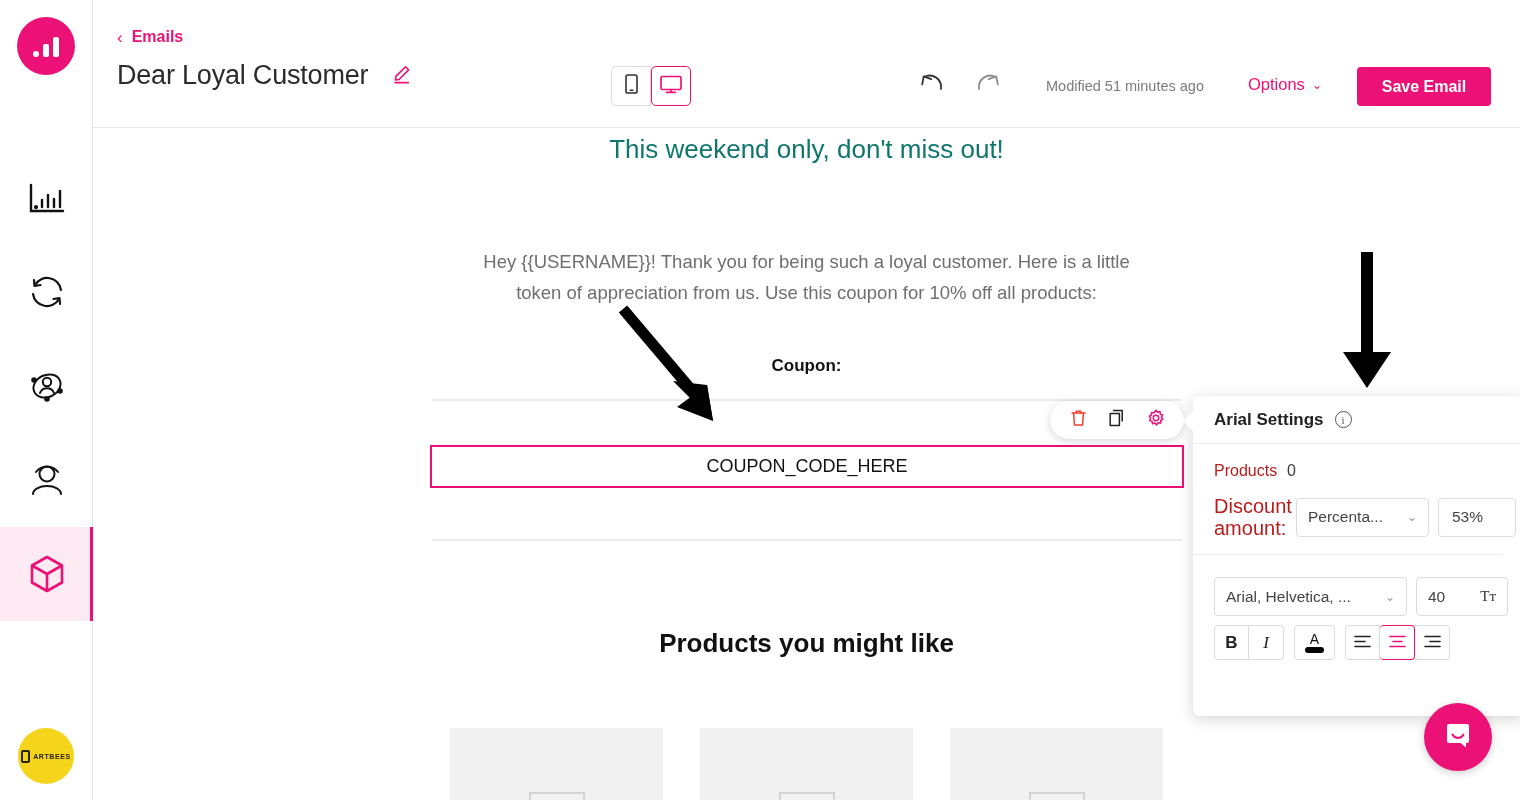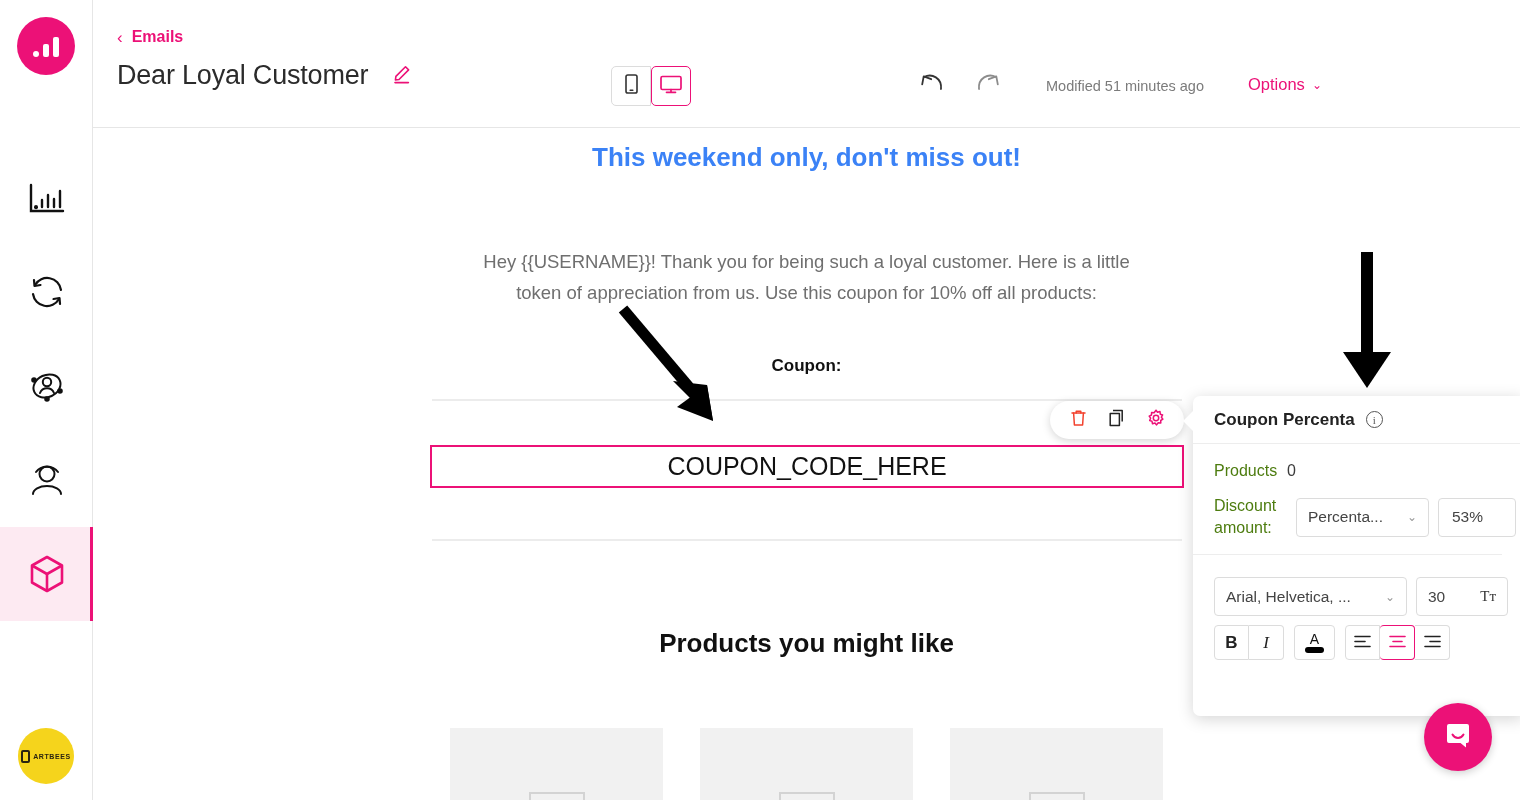--- a/index.html
+++ b/index.html
@@ -120,23 +120,23 @@
   
   .canvas {
     position: absolute; left: 93px; top: 128px;
     width: 1427px; height: 672px;
     background: #ffffff;
     overflow: hidden;
   }
   .email-body { position: relative; width: 100%; height: 100%; }
 
   .em-headline {
-    position: absolute; left: 0; right: 0; top: 14px;
+    position: absolute; left: 0; right: 0; top: 6px;
     text-align: center;
-    font-size: 26px; color: #3b82f6; font-weight: bold;
+    font-size: 26px; color: #0f766e; font-weight: normal;
   }
   .em-paragraph {
     position: absolute; left: 50%; transform: translateX(-50%); top: 118px;
     width: 680px; text-align: center;
     font-size: 18.5px; line-height: 31px; color: #6f6f6f;
   }
   .em-coupon-label {
     position: absolute; left: 0; right: 0; top: 222px;
     text-align: center; font-size: 17px; font-weight: bold; color: #111; margin-top: 6px;
   }
@@ -146,21 +146,21 @@
   }
   .divider.top { top: 271px; }
   .divider.bottom { top: 411px; }
 
   .coupon-box {
     position: absolute; left: 337px; top: 317px;
     width: 754px; height: 43px;
     border: 2px solid #ec1177;
     background: #ffffff;
     display: flex; align-items: center; justify-content: center;
-    font-size: 25px; color: #111;
+    font-size: 18px; color: #111;
     cursor: pointer;
   }
 
   .float-toolbar {
     position: absolute; left: 957px; top: 273px;
     width: 134px; height: 38px;
     background: #ffffff; border-radius: 19px;
     box-shadow: 0 2px 9px rgba(0,0,0,0.17);
     display: flex; align-items: center; justify-content: space-around;
     padding: 0 9px; z-index: 6;
@@ -213,25 +213,25 @@
   }
   .sp-title { font-size: 17px; font-weight: bold; color: #222; }
   .info-icon {
     width: 17px; height: 17px; border-radius: 50%;
     border: 1.5px solid #555; color: #555;
     font-size: 11px; display:flex; align-items:center; justify-content:center;
     font-family: "Liberation Serif", serif; cursor: pointer;
   }
   .sp-body { padding: 18px 0 0 21px; }
   .sp-row { display: flex; align-items: center; margin-bottom: 15px; }
-  .sp-label { font-size: 16px; color: #4d7c0f; }
+  .sp-label { font-size: 16px; color: #b91c1c; }
   .sp-label.prod { width: 73px; }
   .sp-value { font-size: 16px; color: #3b3b3b; }
   .sp-row.discount { align-items: center; }
-  .sp-label.disc { width: 73px; line-height: 22px; font-size: 16px; }
+  .sp-label.disc { width: 73px; line-height: 22px; font-size: 20px; }
   .select-box {
     width: 133px; height: 39px; border: 1px solid #dcdcdc; border-radius: 4px;
     display: flex; align-items: center; justify-content: space-between;
     padding: 0 11px; font-size: 15.5px; color: #444; cursor: pointer;
     margin-left: 9px; background: #fff;
   }
   .chev { color: #9a9a9a; font-size: 12px; }
   .amount-box {
     width: 78px; height: 39px; border: 1px solid #dcdcdc; border-radius: 4px;
     display: flex; align-items: center; padding: 0 13px;
@@ -413,20 +413,21 @@
       </div>
     </div>
 
     <div class="modified-text">Modified 51 minutes ago</div>
 
     <div class="options-btn">
       <span>Options</span>
       <span class="options-caret">⌄</span>
     </div>
 
+    <button class="save-btn">Save Email</button>
   </div>
 
   <div class="canvas">
     <div class="email-body">
 
       <div class="em-headline">This weekend only, don't miss out!</div>
       <div class="em-paragraph">Hey {{USERNAME}}! Thank you for being such a loyal customer. Here is a little token of appreciation from us. Use this coupon for 10% off all products:</div>
       <div class="em-coupon-label">Coupon:</div>
 
       <div class="divider top"></div>
@@ -495,21 +496,21 @@
   </svg>
 
   <svg class="annot" id="arrow-down" width="74" height="148" viewBox="0 0 74 148">
     <rect x="31" y="4" width="12" height="106" fill="#000"></rect>
     <path d="M13 104 L61 104 L37 140 Z" fill="#000"></path>
   </svg>
 
   <div class="settings-panel">
 
     <div class="sp-header">
-      <span class="sp-title">Coupon Percenta</span>
+      <span class="sp-title">Arial Settings</span>
       <span class="info-icon">i</span>
     </div>
 
     <div class="sp-body">
 
       <div class="sp-row">
         <span class="sp-label prod">Products</span>
         <span class="sp-value">0</span>
       </div>
 
@@ -530,21 +531,21 @@
     </div>
 
     <div class="sp-sep"></div>
 
     <div class="format-row">
       <div class="font-select">
         <span>Arial, Helvetica, ...</span>
         <span class="chev">⌄</span>
       </div>
       <div class="size-box">
-        <span>30</span>
+        <span>40</span>
         <span class="tt-icon">Tт</span>
       </div>
     </div>
 
     <div class="style-row">
 
       <div class="btn-group">
         <div class="fmt-btn bold">B</div>
         <div class="fmt-btn italic">I</div>
       </div>

